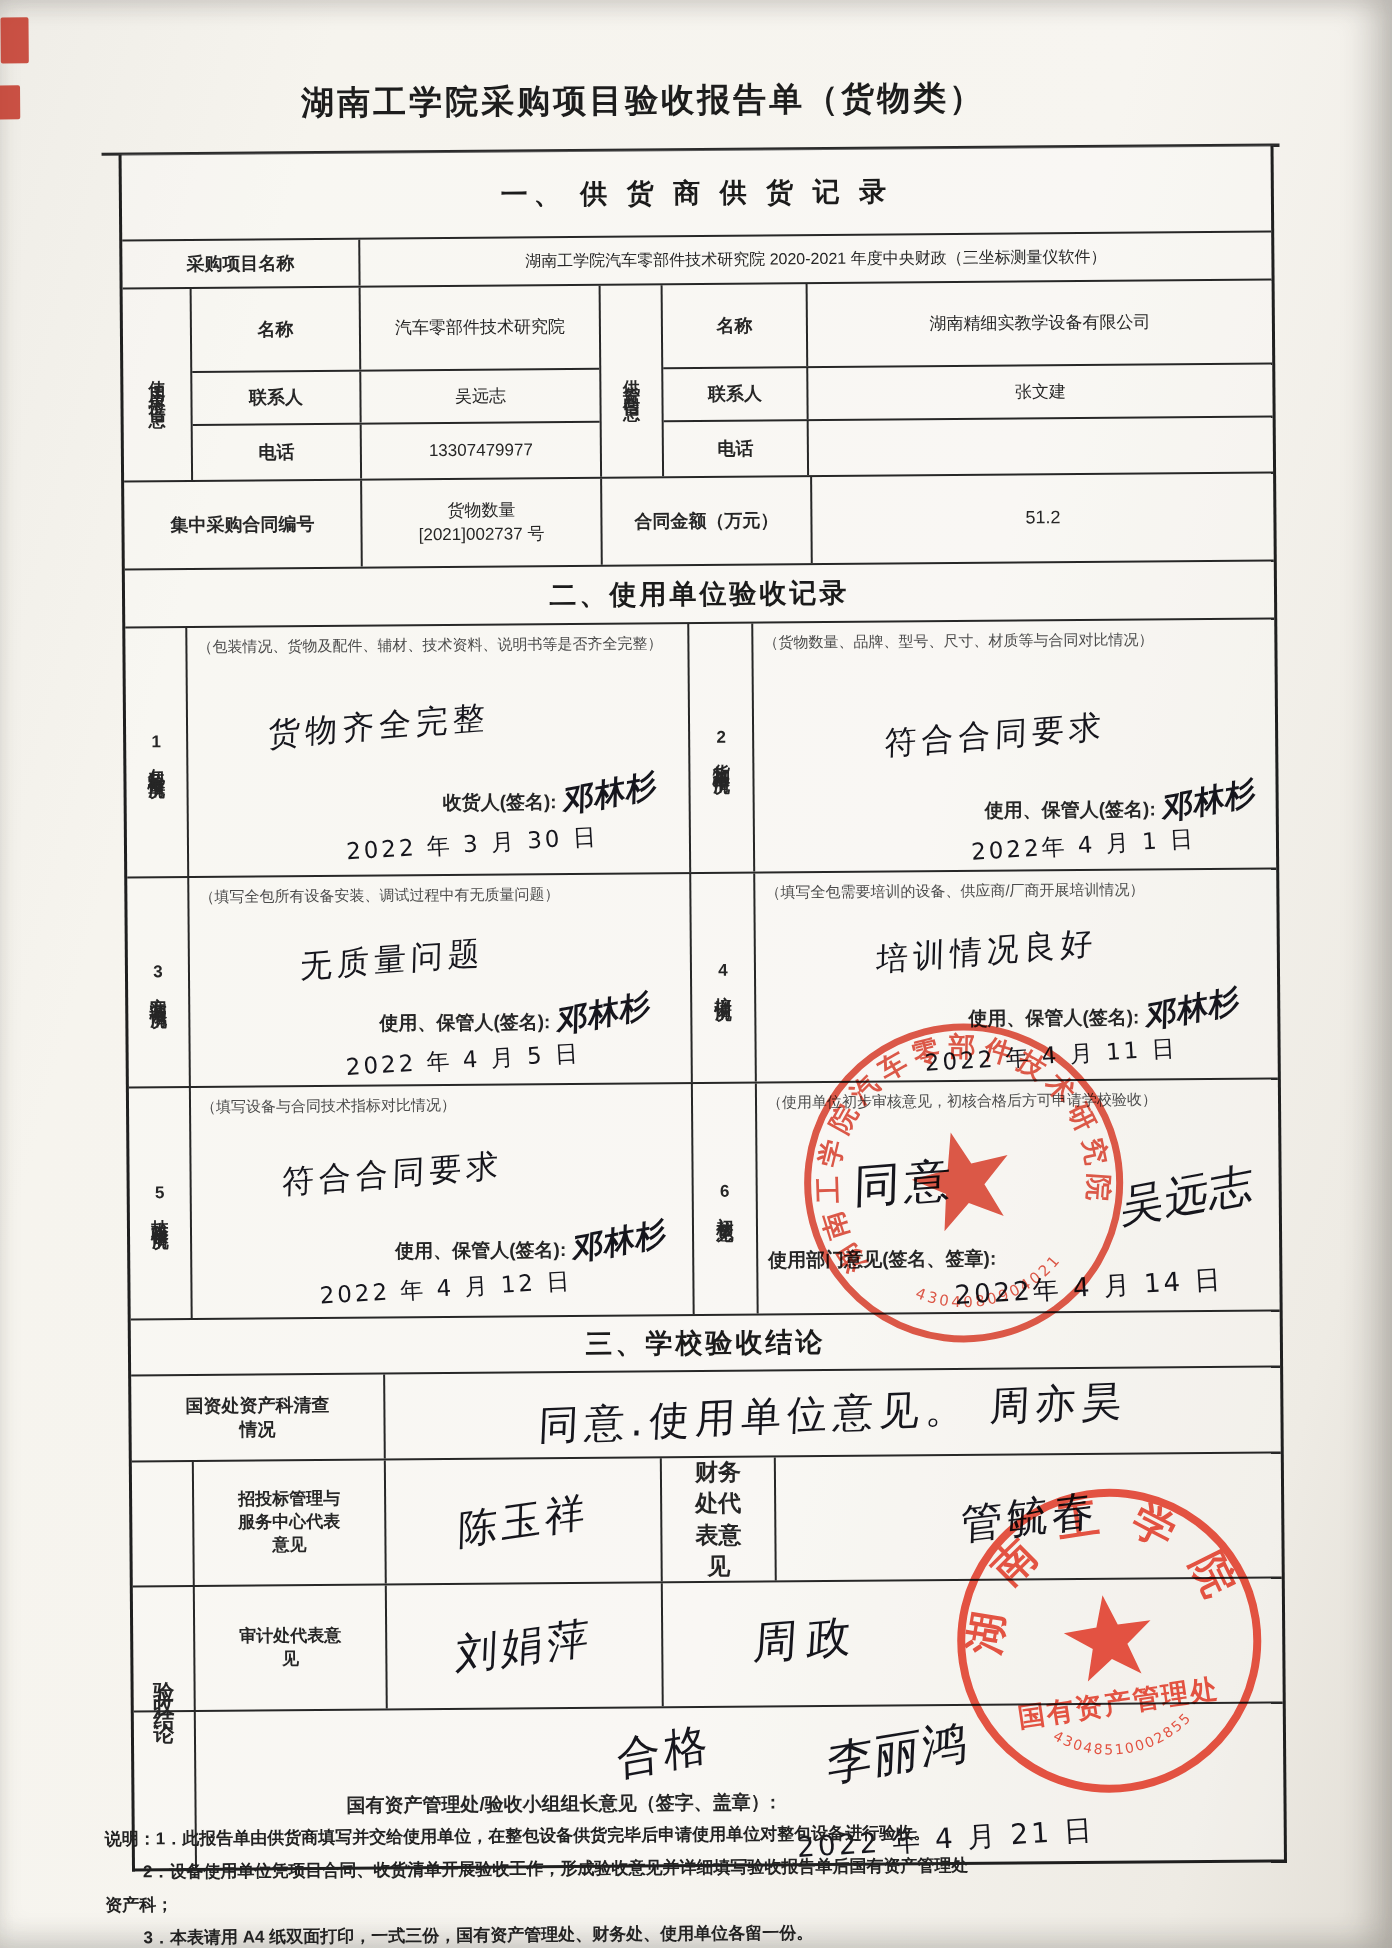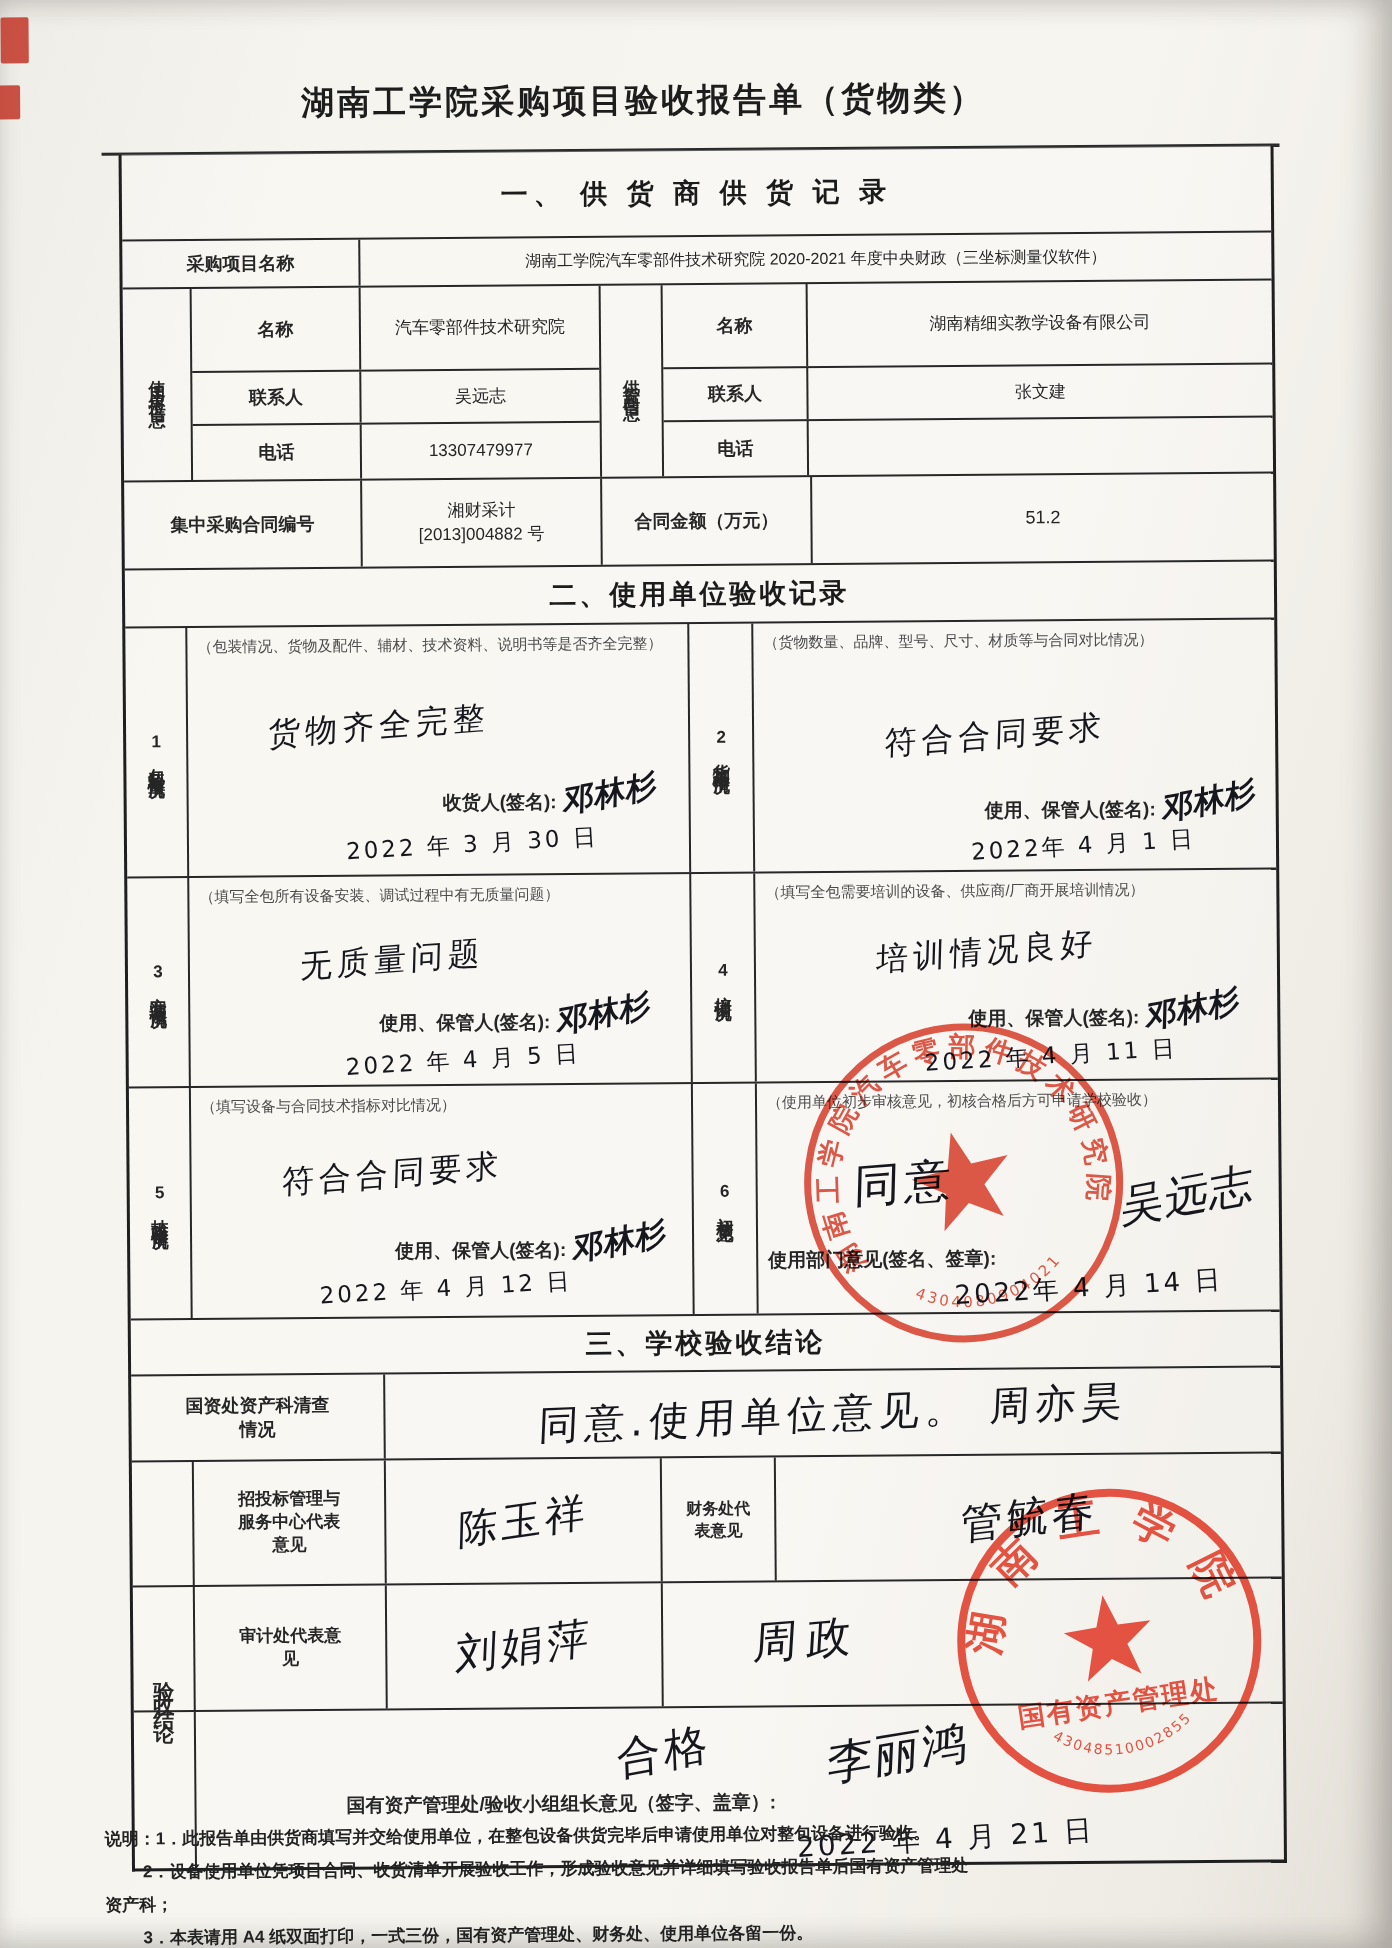--- a/index.html
+++ b/index.html
@@ -114,22 +114,22 @@
         <div style="display:flex;height:56px;">
           <div class="cell lbl" style="width:145px;">电话</div>
           <div class="cell end val" style="flex:1;"></div>
         </div>
       </div>
     </div>
 
     <div class="row" style="height:88px;">
       <div class="cell lbl" style="width:238px;">集中采购合同编号</div>
       <div class="cell val" style="width:240px;flex-direction:column;font-size:17px;">
-        <div>湘财采计</div>
-        <div>[2013]004882 号</div>
+        <div>货物数量</div>
+        <div>[2021]002737 号</div>
       </div>
       <div class="cell lbl" style="width:210px;">合同金额（万元）</div>
       <div class="cell end val" style="flex:1;font-size:18px;">51.2</div>
     </div>
 
     <div class="row">
           <div class="cell end sec-head" style="width:100%;height:56px;letter-spacing:3px;">二、使用单位验收记录</div>
         </div>
 
     <div class="row" style="height:250px;">
@@ -241,21 +241,21 @@
         <div class="hw" style="font-size:40px;letter-spacing:6px;transform:rotate(-2deg) skewX(-5deg);">同意.使用单位意见。 周亦昊</div>
       </div>
     </div>
 
     <div class="row" style="height:125px;">
       <div class="cell" style="width:62px;border-bottom:none;"></div>
       <div class="cell lbl" style="width:192px;padding:0 36px;font-size:17px;">招投标管理与服务中心代表意见</div>
       <div class="cell content" style="width:276px;">
         <div class="hw" style="font-size:40px;transform:rotate(-8deg) skewX(-10deg);letter-spacing:4px;">陈玉祥</div>
       </div>
-      <div class="cell lbl" style="width:114px;padding:5px 22px;font-size:16px;">财务处代表意见</div>
+      <div class="cell lbl" style="width:114px;padding:5px 22px;font-size:23px;">财务处代表意见</div>
       <div class="cell end content" style="flex:1;">
         <div class="hw" style="font-size:42px;transform:rotate(-6deg) skewX(-8deg);letter-spacing:4px;">管毓春</div>
       </div>
     </div>
     <div class="row" style="height:125px;">
       <div class="cell" style="width:62px;border-bottom:none;border-top:none;justify-content:center;">
         <div class="vtext" style="font-size:21px;letter-spacing:14px;position:absolute;top:-40px;height:290px;">验收结论</div>
       </div>
       <div class="cell lbl" style="width:192px;padding:0 36px;font-size:17px;">审计处代表意见</div>
       <div class="cell content" style="width:276px;">

